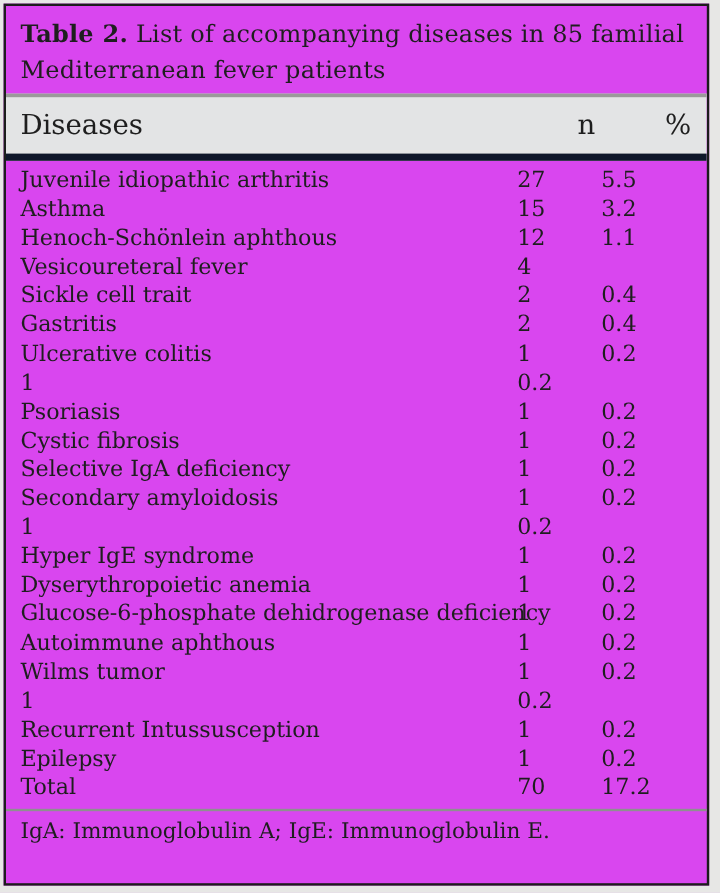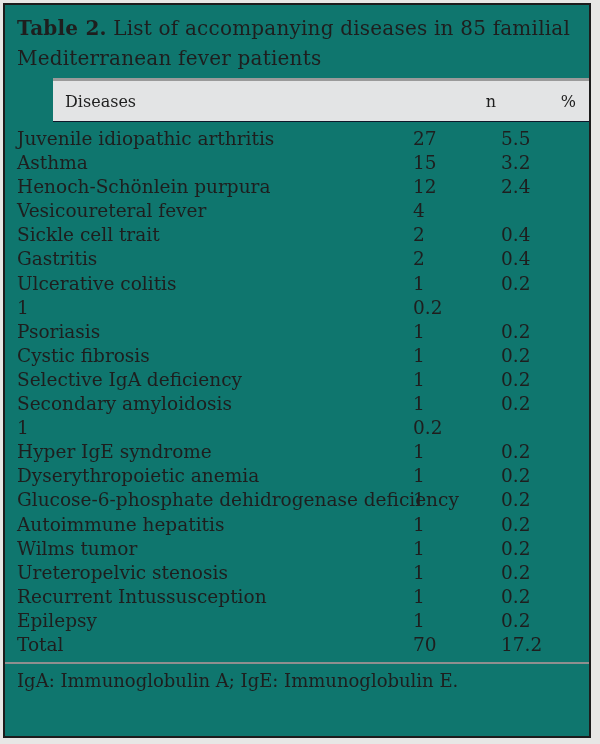--- a/index.html
+++ b/index.html
@@ -11,54 +11,52 @@
     font-family: "DejaVu Serif", serif;
   }
   .frame {
     position: absolute;
     left: 3px;
     top: 3px;
     width: 588px;
     height: 735px;
     box-sizing: border-box;
     border: 2px solid #1c1c1c;
-    background: #0f766e;
+    background: #d946ef;
     color: #1e1e1e;
     overflow: hidden;
   }
   .title {
     padding: 8px 14px 5px 12px;
     font-size: 20px;
     line-height: 30px;
     letter-spacing: 0.2px;
   }
   .title .bold { font-weight: bold; }
   .head-row {
     display: grid;
     grid-template-columns: minmax(0,1fr) 70px 80px;
     box-sizing: border-box;
     border-top: 3px solid #9a9a9a;
-    border-bottom: 1px solid #0f172a;
+    border-bottom: 6px solid #0f172a;
     background: #e3e4e5;
     padding: 11px 8px 10px 12px;
-    font-size: 16px;
-    margin-left: 48px;
+    font-size: 23px;
   }
   .head-row .num { text-align: right; padding-right: 5px; }
   .rows {
     padding: 5px 0 3px 0;
     font-size: 18.5px;
   }
   .row {
     display: grid;
     grid-template-columns: minmax(0,1fr) 70px 80px;
     padding: 0 8px 0 12px;
     line-height: 24.1px;
     align-items: end;
-    gap: 18px;
   }
   .row .disease { white-space: nowrap; overflow: visible; }
   .row .num { white-space: nowrap; }
   .dline { white-space: nowrap; }
   .indent { padding-left: 14px; }
   .foot-rule {
     border-top: 2px solid #8f8f8f;
     margin-top: 2px;
   }
   .footnote {
@@ -94,24 +92,24 @@
       </div>
       <div class="row">
         <div class="disease">
           <div class="dline">Asthma</div>
         </div>
         <div class="num">15</div>
         <div class="num">3.2</div>
       </div>
       <div class="row">
         <div class="disease">
-          <div class="dline">Henoch-Schönlein purpura</div>
+          <div class="dline">Henoch-Schönlein aphthous</div>
         </div>
         <div class="num">12</div>
-        <div class="num">2.4</div>
+        <div class="num">1.1</div>
       </div>
       <div class="row">
         <div class="disease">
           <div class="dline">Vesicoureteral fever</div>
         </div>
         <div class="num">4</div>
       </div>
       <div class="row">
         <div class="disease">
           <div class="dline">Sickle cell trait</div>
@@ -185,36 +183,33 @@
       </div>
       <div class="row">
         <div class="disease">
           <div class="dline">Glucose-6-phosphate dehidrogenase deficiency</div>
         </div>
         <div class="num">1</div>
         <div class="num">0.2</div>
       </div>
       <div class="row">
         <div class="disease">
-          <div class="dline">Autoimmune hepatitis</div>
+          <div class="dline">Autoimmune aphthous</div>
         </div>
         <div class="num">1</div>
         <div class="num">0.2</div>
       </div>
       <div class="row">
         <div class="disease">
           <div class="dline">Wilms tumor</div>
         </div>
         <div class="num">1</div>
         <div class="num">0.2</div>
       </div>
       <div class="row">
-        <div class="disease">
-          <div class="dline">Ureteropelvic stenosis</div>
-        </div>
         <div class="num">1</div>
         <div class="num">0.2</div>
       </div>
       <div class="row">
         <div class="disease">
           <div class="dline">Recurrent Intussusception</div>
         </div>
         <div class="num">1</div>
         <div class="num">0.2</div>
       </div>

